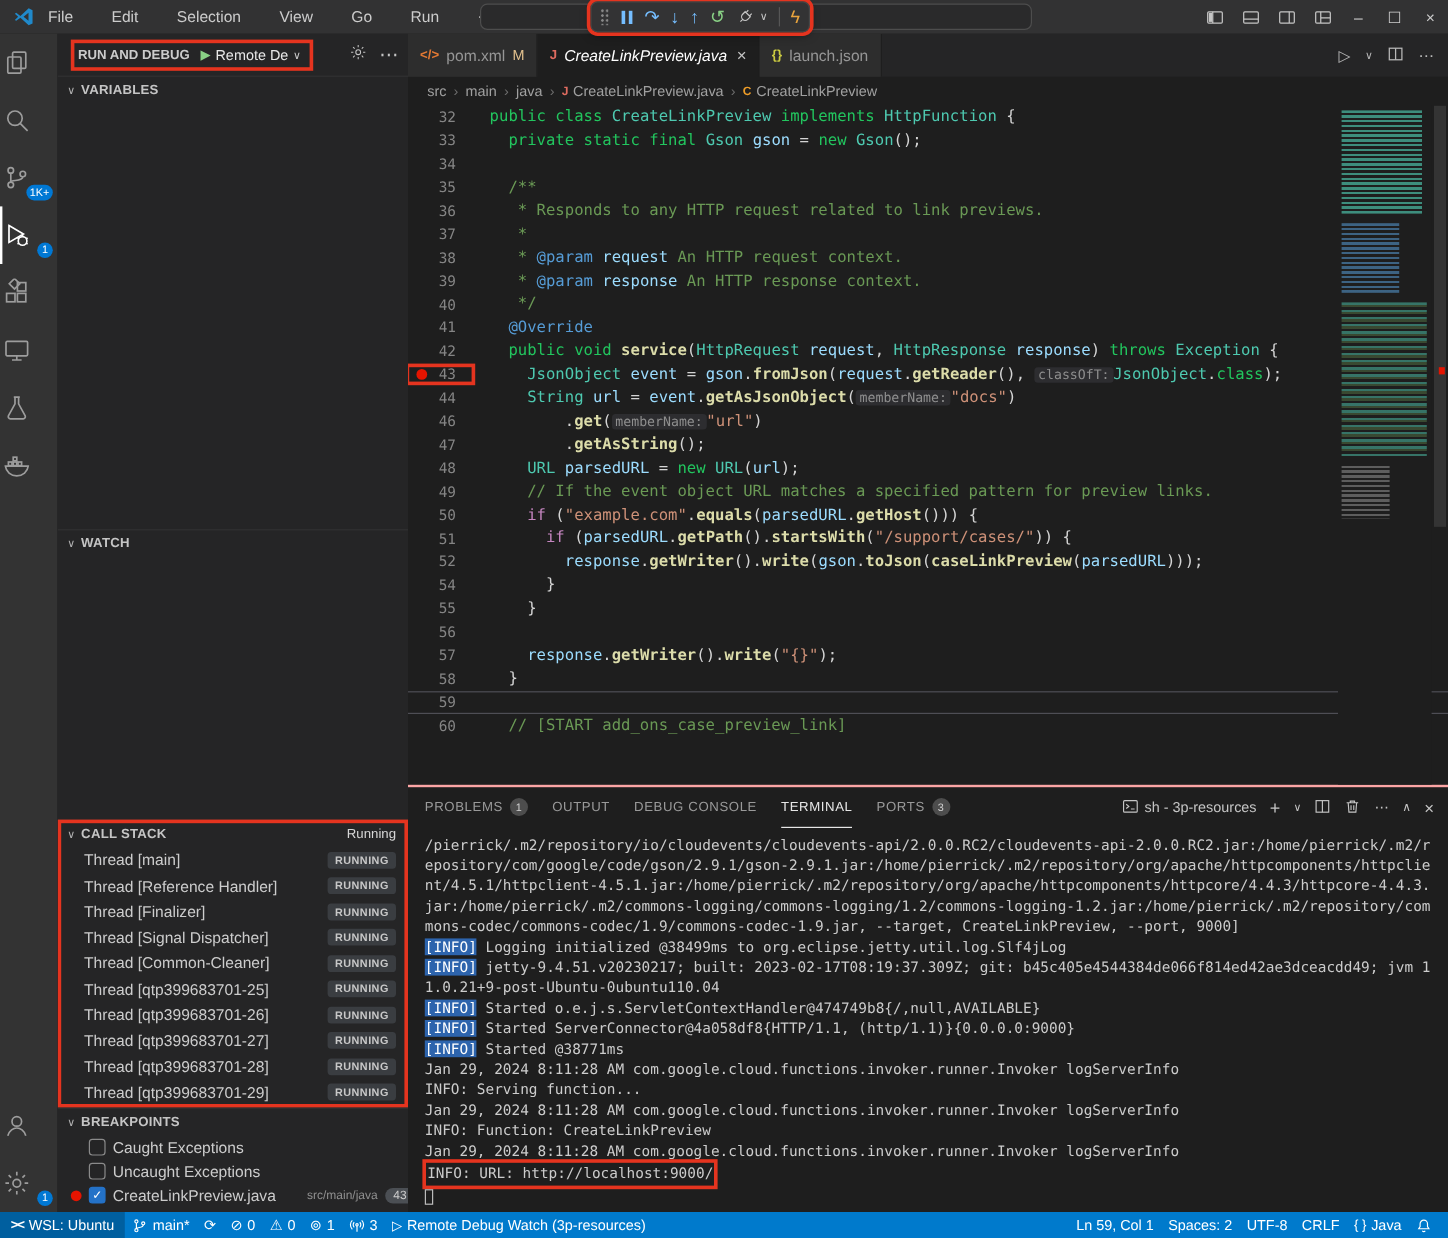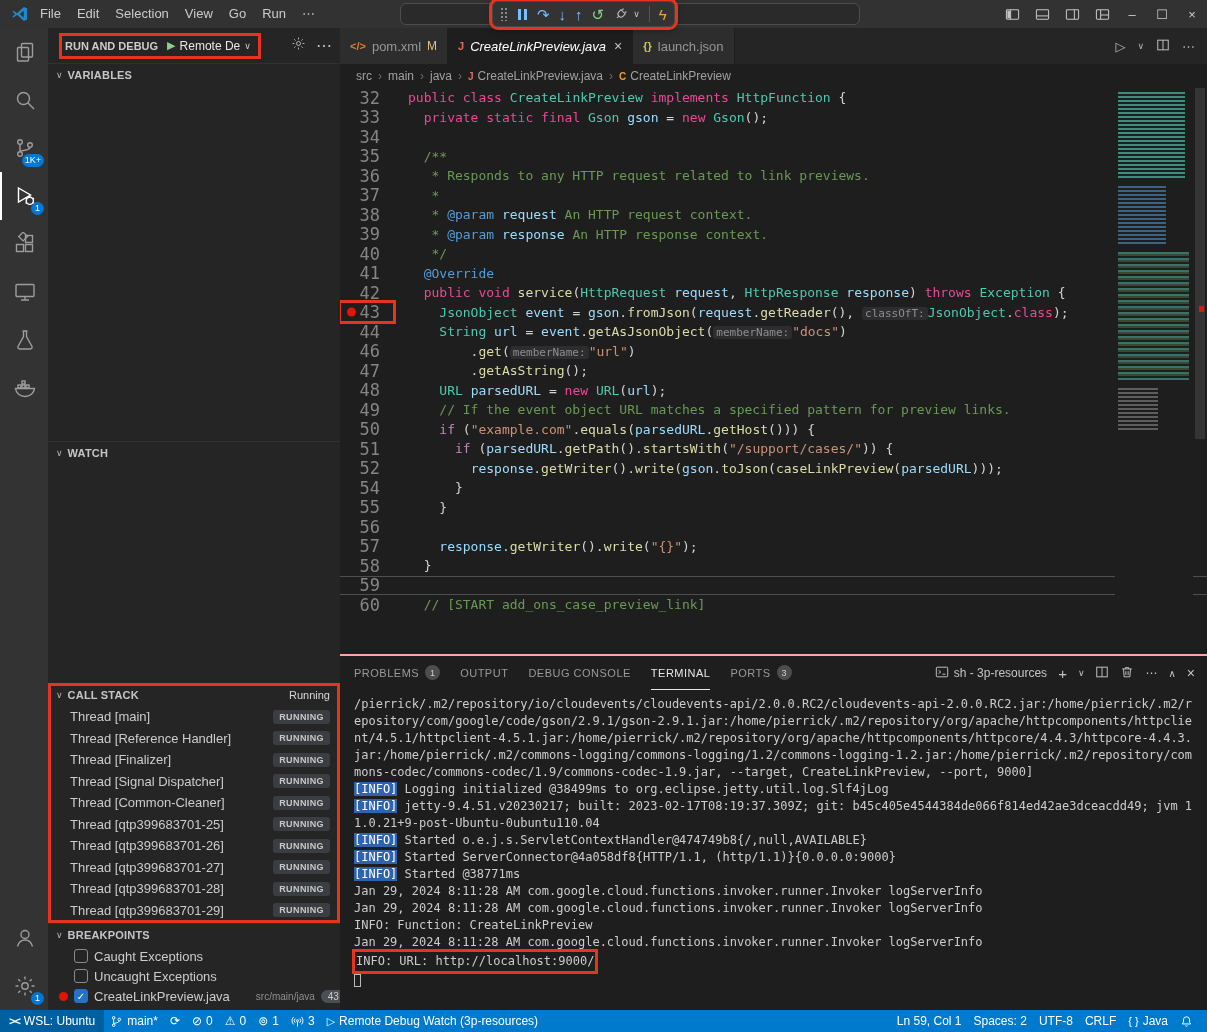--- a/index.html
+++ b/index.html
@@ -8,21 +8,21 @@
   :root{
     --annot:#e5341f; --blue:#007acc; --sidebar:#252526; --activity:#333333;
     --title:#323233; --fg:#cccccc;
   }
   .app{ width:1207px; height:1032px; display:flex; flex-direction:column; }
 
   
   .titlebar{ height:28px; background:var(--title); display:flex; align-items:center;
     position:relative; padding-left:8px; color:#cccccc; font-size:13px; flex:none; }
   .logo{ width:24px; display:flex; justify-content:center; }
-  .menubar{ display:flex; }
+  .menubar{ display:flex;gap:16px; }
   .menu-item{ padding:0 8px; line-height:28px; cursor:default; }
   .command-center{ position:absolute; left:400px; top:3px; width:460px; height:22px;
     background:#2a2a2b; border:1px solid #4d4d4d; border-radius:6px; }
   .debug-toolbar{ position:absolute; left:492px; top:1px; height:26px; background:#333334;
     border:1px solid #474747; border-radius:6px; display:flex; align-items:center;
     padding:0 7px; gap:9px; box-shadow:0 2px 8px rgba(0,0,0,.5); z-index:6;
     outline:3px solid var(--annot); }
   .grip{ width:7px; height:14px; background-image:radial-gradient(#8a8a8a 1px, transparent 1.2px);
     background-size:4px 4px; }
   .tb-btn{ display:flex; align-items:center; font-size:15px; line-height:1; cursor:pointer; }
@@ -32,21 +32,21 @@
   .win-controls{ margin-left:auto; display:flex; align-items:center; height:28px; }
   .win-controls .wc{ width:30px; height:28px; display:flex; align-items:center; justify-content:center;
     color:#cccccc; font-size:13px; }
   .wc svg{ stroke:#c5c5c5; fill:none; stroke-width:1.1; }
 
   
   .main{ flex:1; display:flex; min-height:0; }
 
   
   .activitybar{ width:48px; background:var(--activity); display:flex; flex-direction:column; flex:none; }
-  .ab-item{ height:48px; display:flex; align-items:center; justify-content:center; position:relative;
+  .ab-item{ height:48px; display:flex; align-items:center; justify-content:flex-start; position:relative;
     color:#9d9d9d; cursor:pointer; border-left:2px solid transparent; }
   .ab-item.active{ color:#ffffff; border-left-color:#ffffff; }
   .ab-item svg{ width:24px; height:24px; stroke:currentColor; fill:none; stroke-width:1.4; }
   .ab-badge{ position:absolute; bottom:5px; right:4px; background:#0078d4; color:#fff;
     font-size:9px; line-height:13px; min-width:13px; padding:0 3px; border-radius:8px; text-align:center; }
   .ab-spacer{ margin-top:auto; }
 
   
   .sidebar{ width:292px; background:var(--sidebar); flex:none; display:flex; flex-direction:column;
     color:var(--fg); overflow:hidden; }
@@ -101,27 +101,27 @@
   .crumb-sep{ color:#6d6d6d; }
   .ci-java{ color:#e06c60; font-weight:700; font-size:10px; }
   .ci-class{ color:#ee9d28; font-weight:700; font-size:10px; }
 
   
   .code-area{ height:566px; position:relative; overflow:hidden; flex:none;
     font-family:"DejaVu Sans Mono", monospace; font-size:13px; }
   .code-line{ height:19.5px; display:flex; align-items:center; }
   .code-line.current{ border-top:1px solid #4e4e55; border-bottom:1px solid #4e4e55; }
   .gutter{ width:54px; flex:none; position:relative; display:flex; align-items:center;
-    justify-content:flex-end; padding-right:14px; color:#858585; font-size:17px; }
+    justify-content:flex-end; padding-right:14px; color:#858585; font-size:12px; }
   .gutter.annot-g{ outline:3px solid var(--annot); outline-offset:-1px; }
   .bp-dot{ position:absolute; left:7px; top:50%; transform:translateY(-50%); width:9px; height:9px;
     border-radius:50%; background:#e51400; }
   .code-text{ white-space:pre; margin-left:14px; color:#d4d4d4; }
-  .tok.kw{ color:#ec4899;text-align:right; } .tok.ctrl{ color:#c586c0; } .tok.type{ color:#4ec9b0; }
-  .tok.fn{ color:#dcdcaa; } .tok.str{ color:#ce9178; } .tok.com{ color:#6a9955; }
+  .tok.kw{ color:#22c55e;text-align:right; } .tok.ctrl{ color:#c586c0; } .tok.type{ color:#4ec9b0; }
+  .tok.fn{ color:#dcdcaa;font-weight:bold; } .tok.str{ color:#ce9178; } .tok.com{ color:#6a9955; }
   .tok.var{ color:#9cdcfe; } .tok.tag{ color:#569cd6; }
   .tok.hint{ color:#8e8e8e; background:#2d2d30; border-radius:3px; padding:0 3px; font-size:11px; }
   .minimap{ position:absolute; top:0; right:14px; width:78px; bottom:0; background:#1e1e1e; }
   .mm{ position:absolute; }
   .mm1{ top:4px; height:86px; left:3px; right:8px;
     background:repeating-linear-gradient(180deg, rgba(78,201,176,.65) 0 2px, transparent 2px 4px); }
   .mm2{ top:98px; height:58px; left:3px; width:48px;
     background:repeating-linear-gradient(180deg, rgba(86,156,214,.55) 0 2px, transparent 2px 4px); }
   .mm3{ top:164px; height:128px; left:3px; right:4px;
     background:repeating-linear-gradient(180deg, rgba(78,201,176,.5) 0 2px, rgba(106,153,85,.35) 2px 4px, transparent 4px 6px); }
@@ -694,20 +694,21 @@
           </div>
         </div>
         <div class="terminal" id="term">
             <div class="tline">/pierrick/.m2/repository/io/cloudevents/cloudevents-api/2.0.0.RC2/cloudevents-api-2.0.0.RC2.jar:/home/pierrick/.m2/repository/com/google/code/gson/2.9.1/gson-2.9.1.jar:/home/pierrick/.m2/repository/org/apache/httpcomponents/httpclient/4.5.1/httpclient-4.5.1.jar:/home/pierrick/.m2/repository/org/apache/httpcomponents/httpcore/4.4.3/httpcore-4.4.3.jar:/home/pierrick/.m2/commons-logging/commons-logging/1.2/commons-logging-1.2.jar:/home/pierrick/.m2/repository/commons-codec/commons-codec/1.9/commons-codec-1.9.jar, --target, CreateLinkPreview, --port, 9000]</div>
             <div class="tline"><span class="info-chip">[INFO]</span> Logging initialized @38499ms to org.eclipse.jetty.util.log.Slf4jLog</div>
             <div class="tline"><span class="info-chip">[INFO]</span> jetty-9.4.51.v20230217; built: 2023-02-17T08:19:37.309Z; git: b45c405e4544384de066f814ed42ae3dceacdd49; jvm 11.0.21+9-post-Ubuntu-0ubuntu110.04</div>
             <div class="tline"><span class="info-chip">[INFO]</span> Started o.e.j.s.ServletContextHandler@474749b8{/,null,AVAILABLE}</div>
             <div class="tline"><span class="info-chip">[INFO]</span> Started ServerConnector@4a058df8{HTTP/1.1, (http/1.1)}{0.0.0.0:9000}</div>
             <div class="tline"><span class="info-chip">[INFO]</span> Started @38771ms</div>
             <div class="tline">Jan 29, 2024 8:11:28 AM com.google.cloud.functions.invoker.runner.Invoker logServerInfo</div>
+            <div class="tline">INFO: Serving function...</div>
             <div class="tline">Jan 29, 2024 8:11:28 AM com.google.cloud.functions.invoker.runner.Invoker logServerInfo</div>
             <div class="tline">INFO: Function: CreateLinkPreview</div>
             <div class="tline">Jan 29, 2024 8:11:28 AM com.google.cloud.functions.invoker.runner.Invoker logServerInfo</div>
             <div class="tline"><span class="tl-annot">INFO: URL: http://localhost:9000/</span></div>
             <div class="tline"><span class="cursor"></span></div>
           </div>
       </div>
     </div>
   </div>
 

